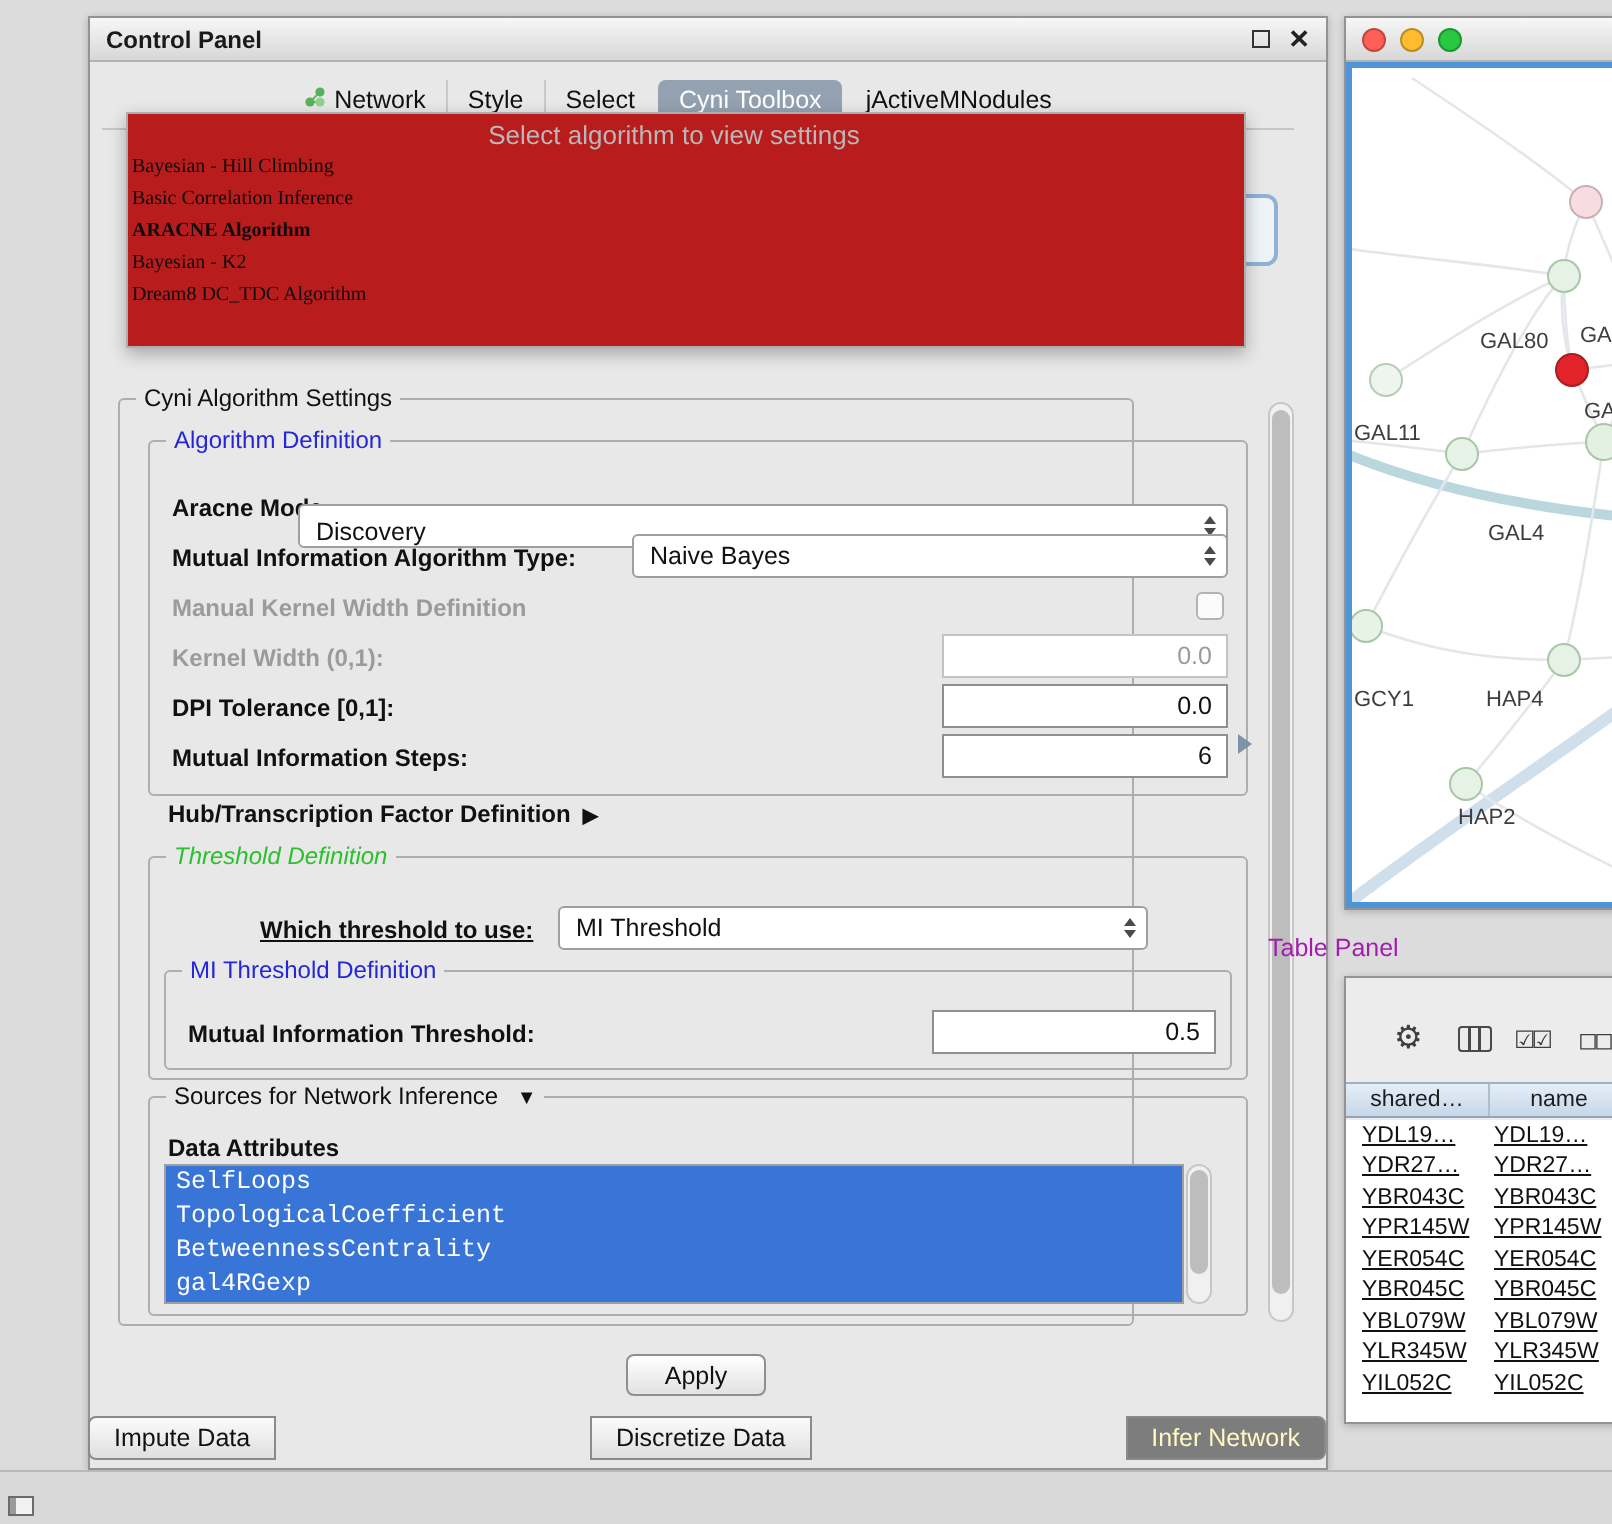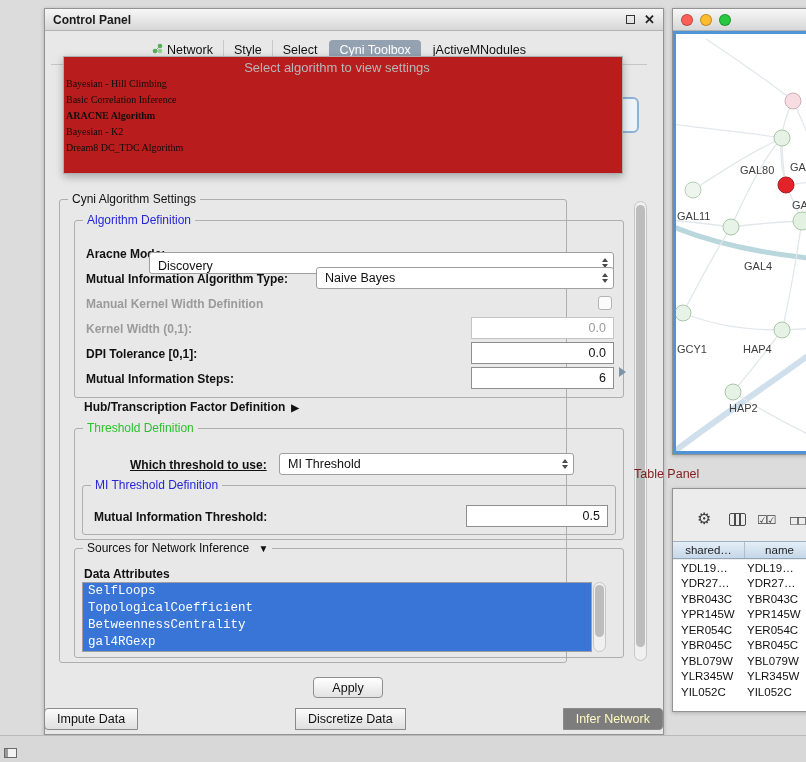--- a/index.html
+++ b/index.html
@@ -35,21 +35,21 @@
     background: #b91c1c; border: 1px solid #aeaeae; box-shadow: 0 3px 8px rgba(0,0,0,.28); padding: 2px 12px 3px 0;
   }
   .dd-placeholder { color: #b8b8b8; text-align: center; font-size: 13px; height: 17px; line-height: 17px; }
   .dd-item { font-size: 10px; height: 16px; line-height: 16px; padding-left: 2px; color: #0d0d0d; font-family: Liberation Serif, serif; }
   .dd-item.sel { font-weight: bold; }
 
   
   .grp { position: absolute; border: 1px solid #aeaeae; border-radius: 3px; }
   .grp-label { position: absolute; top: -8px; left: 8px; background: #e8e8e8; padding: 0 4px; font-size: 12px; white-space: nowrap; }
   .blue { color: #2626d8; }
-  .green { color: #2cc12c; }
+  .green { color: #2cc12c; font-style: italic; }
 
   #settings-box { left: 14px; top: 190px; width: 508px; height: 464px; }
   #algo-box { left: 14px; top: 20px; width: 550px; height: 178px; }
   #threshold-box { left: 14px; top: 228px; width: 550px; height: 112px; }
   #mi-box { left: 22px; top: 285px; width: 534px; height: 50px; }
   #sources-box { left: 14px; top: 348px; width: 550px; height: 110px; }
 
   .flabel { position: absolute; font-weight: bold; font-size: 12px; white-space: nowrap; }
   .dis { color: #9b9b9b; }
   .combo {
@@ -95,36 +95,36 @@
   #net-window { left: 628px; top: 8px; width: 192px; height: 447px; }
   .lights { display: flex; gap: 7px; }
   .light { width: 12px; height: 12px; border-radius: 50%; border: 1px solid rgba(0,0,0,.25); }
   .light.red { background: #ff5f57; } .light.yellow { background: #febc2e; } .light.green { background: #28c840; }
   #net-content { position: absolute; top: 22px; left: 0; right: 0; bottom: 0; background: #fff; border: 3px solid #4f94d6; overflow: hidden; }
   #net-content svg { display: block; }
   svg text { font-family: "Liberation Sans", sans-serif; font-size: 11px; fill: #3e3e3e; }
   .net-scrollbox { position: absolute; right: 6px; top: 3px; width: 13px; height: 20px; background: #fff; border: 1px solid #a5a5a5; }
 
   
-  #table-panel-title { position: absolute; left: 634px; top: 467px; font-size: 12.5px; color: #7f1d1d; }
+  #table-panel-title { position: absolute; left: 634px; top: 467px; font-size: 12.5px; color: #a21caf; }
   #table-window { left: 628px; top: 488px; width: 192px; height: 224px; background: #ececec; }
   .ttoolbar { position: absolute; top: 0; left: 0; right: 0; height: 52px; }
   .tool-ic { position: absolute; color: #3f3f3f; }
   #gear-ic { left: 24px; top: 20px; font-size: 16px; }
   #col-ic { left: 56px; top: 24px; width: 17px; height: 13px; border: 1.6px solid #4a4a4a; border-radius: 2px;
             background: linear-gradient(90deg, transparent 4px, #4a4a4a 4px, #4a4a4a 5.5px, transparent 5.5px, transparent 9px, #4a4a4a 9px, #4a4a4a 10.5px, transparent 10.5px); }
   #selall-ic { left: 84px; top: 24px; font-size: 12px; letter-spacing: -2px; }
   #deselall-ic { left: 116px; top: 24px; font-size: 12px; letter-spacing: -2px; }
   .thead { position: absolute; top: 52px; left: 0; right: 0; height: 18px; display: flex;
            background: linear-gradient(#e4eef7, #c6d7e8); border-top: 1px solid #9fb0c0; border-bottom: 1px solid #93a5b8; }
   .thcell { font-size: 11.5px; color: #1d1d1d; display: flex; align-items: center; justify-content: center; border-right: 1px solid #aebecd; }
   .thcell.c0 { width: 72px; } .thcell.c1 { width: 70px; } .thcell.c2 { flex: 1; border-right: none; }
   .tbody { position: absolute; top: 71px; left: 0; right: 0; bottom: 0; background: #fff; overflow: hidden; }
   .trow { display: flex; height: 15.5px; align-items: center; }
-  .tcell { font-size: 11.5px; white-space: nowrap; overflow: hidden; }
+  .tcell { font-size: 11.5px; white-space: nowrap; overflow: hidden; text-decoration: underline; }
   .tcell.c0 { width: 72px; padding-left: 8px; } .tcell.c1 { width: 70px; padding-left: 2px; } .tcell.c2 { flex: 1; padding-left: 10px; }
 
   
   #splitter-arrow { position: absolute; left: 619px; top: 367px; width: 0; height: 0;
                     border-top: 5px solid transparent; border-bottom: 5px solid transparent; border-left: 7px solid #7f93a8; }
   #bottom-strip { position: absolute; left: 0; top: 735px; width: 806px; height: 27px; background: #d8d8d8; border-top: 1px solid #b9b9b9; }
   #dock-icon { position: absolute; left: 4px; top: 12px; width: 13px; height: 10px; border: 1px solid #6b6b6b; background: linear-gradient(90deg, #9a9a9a 0 3px, #f2f2f2 3px); }
 </style>
 </head>
 <body>

